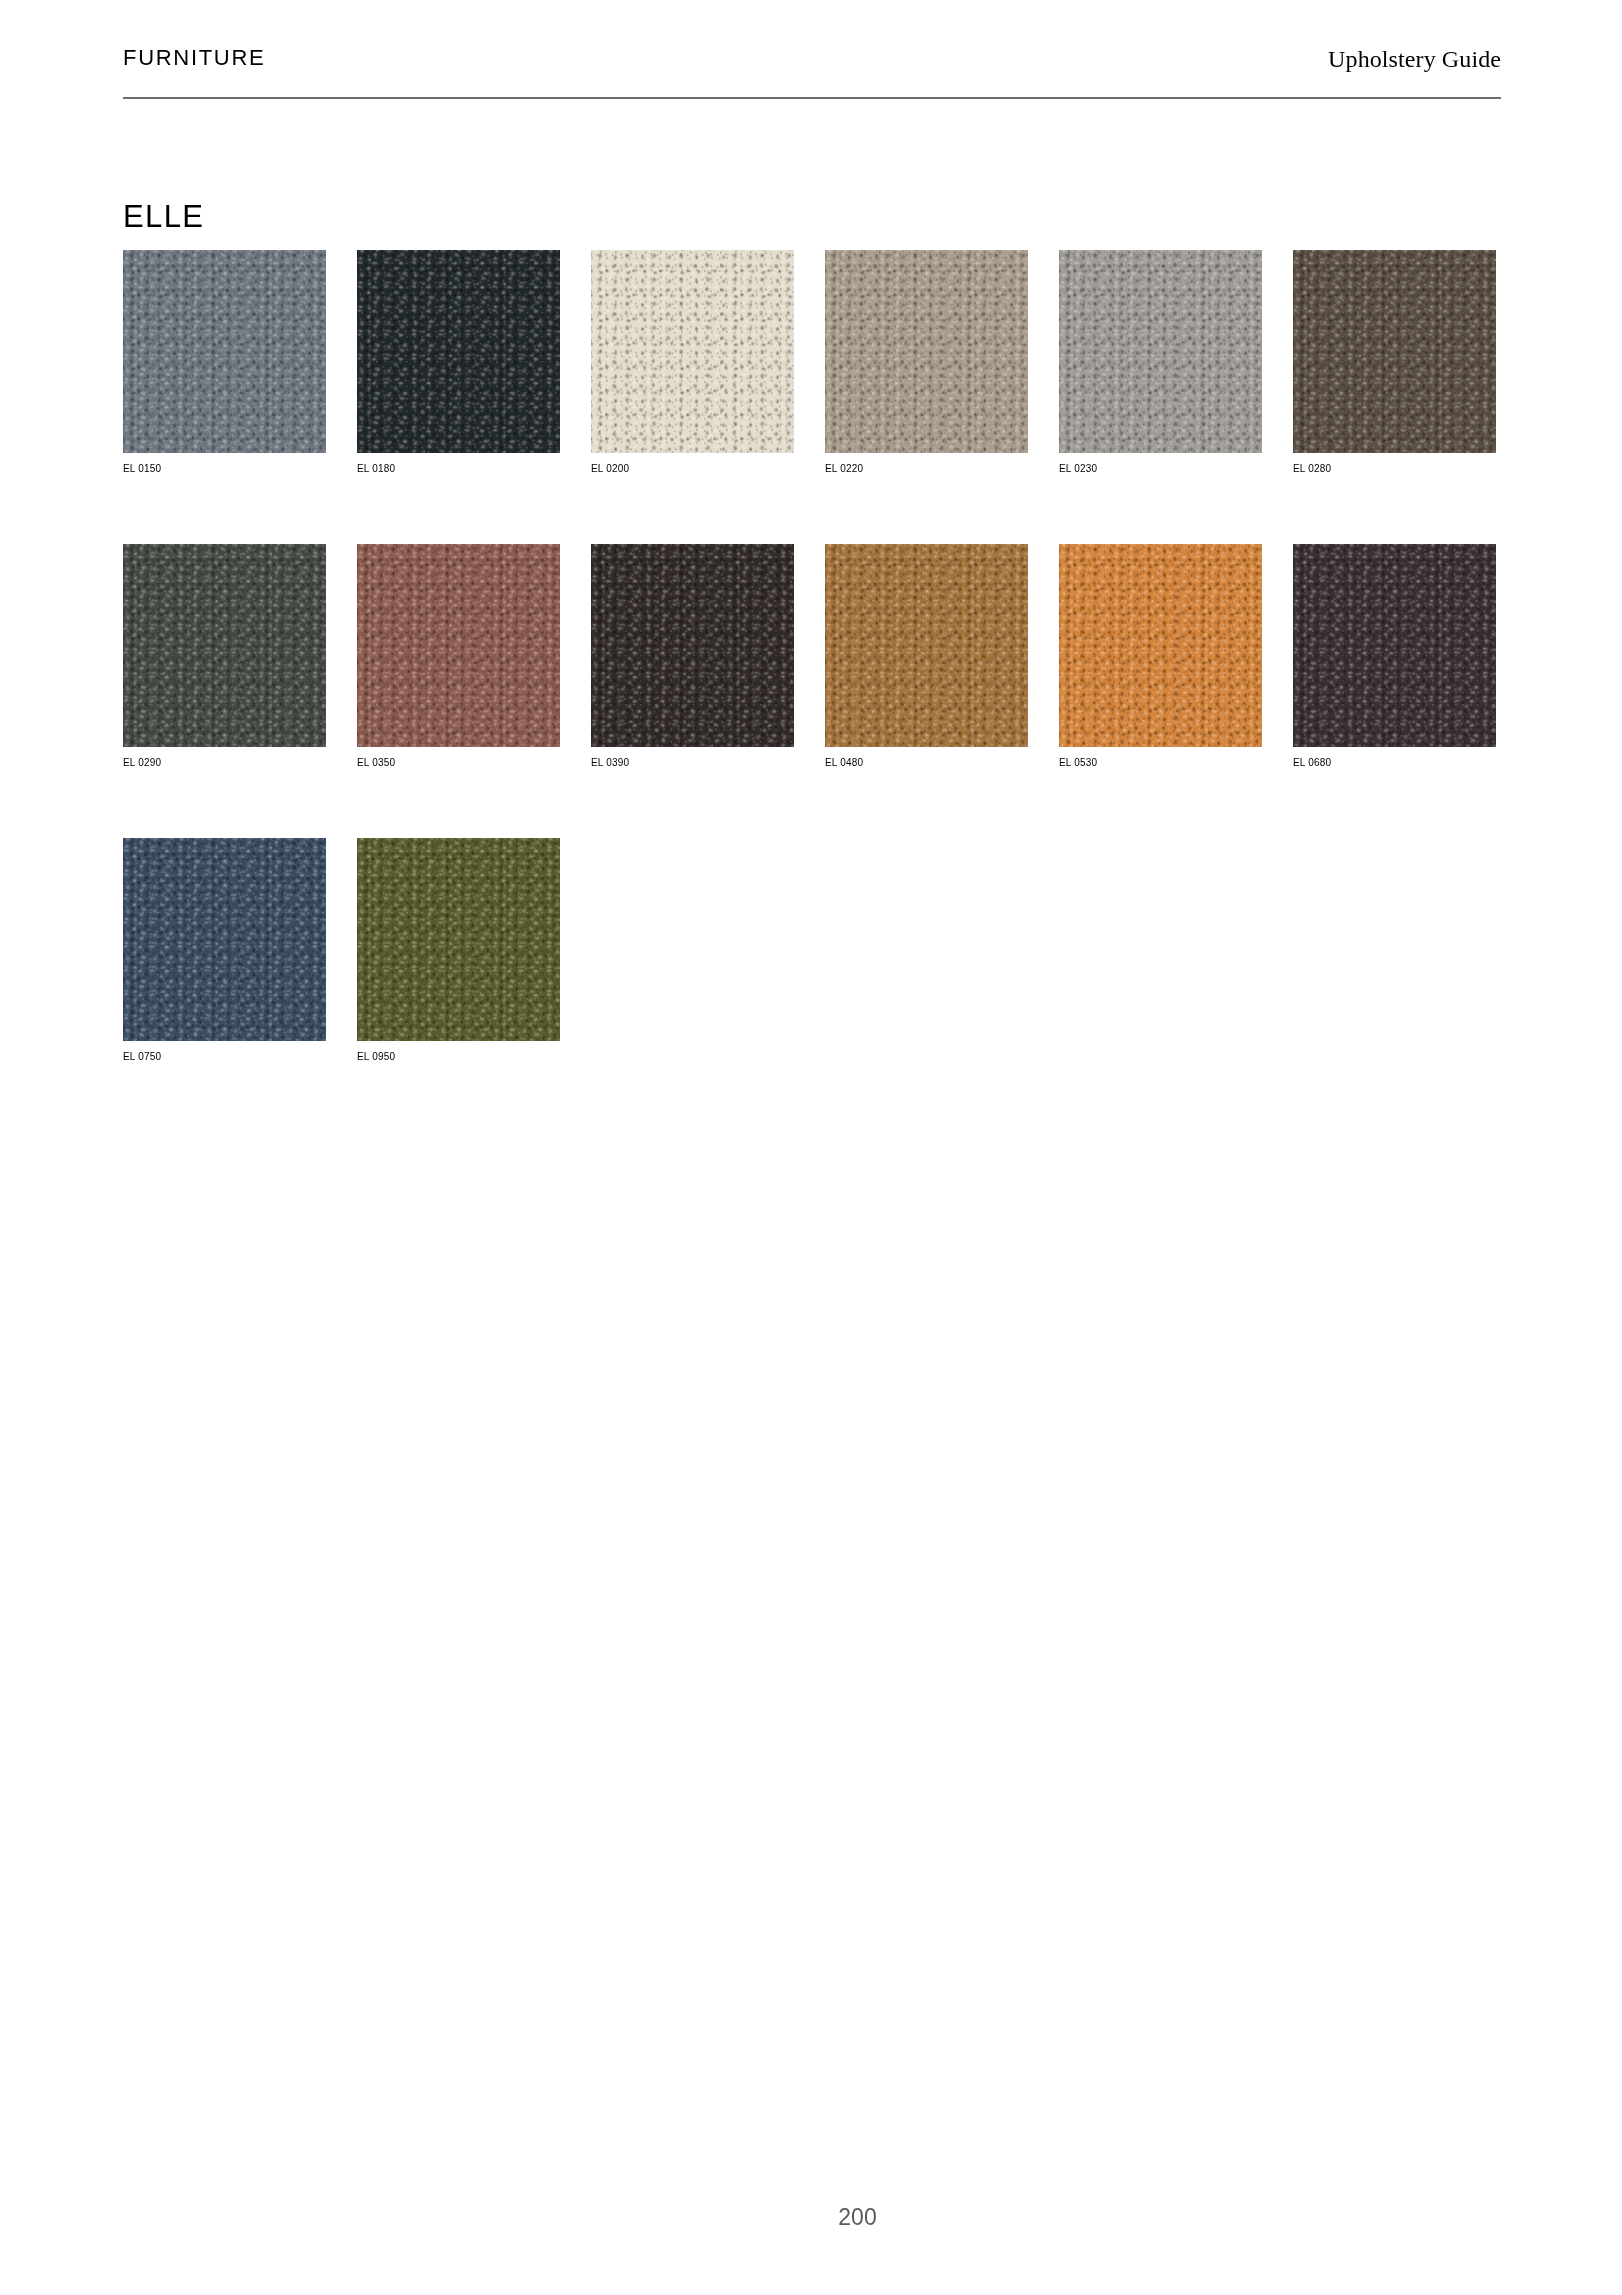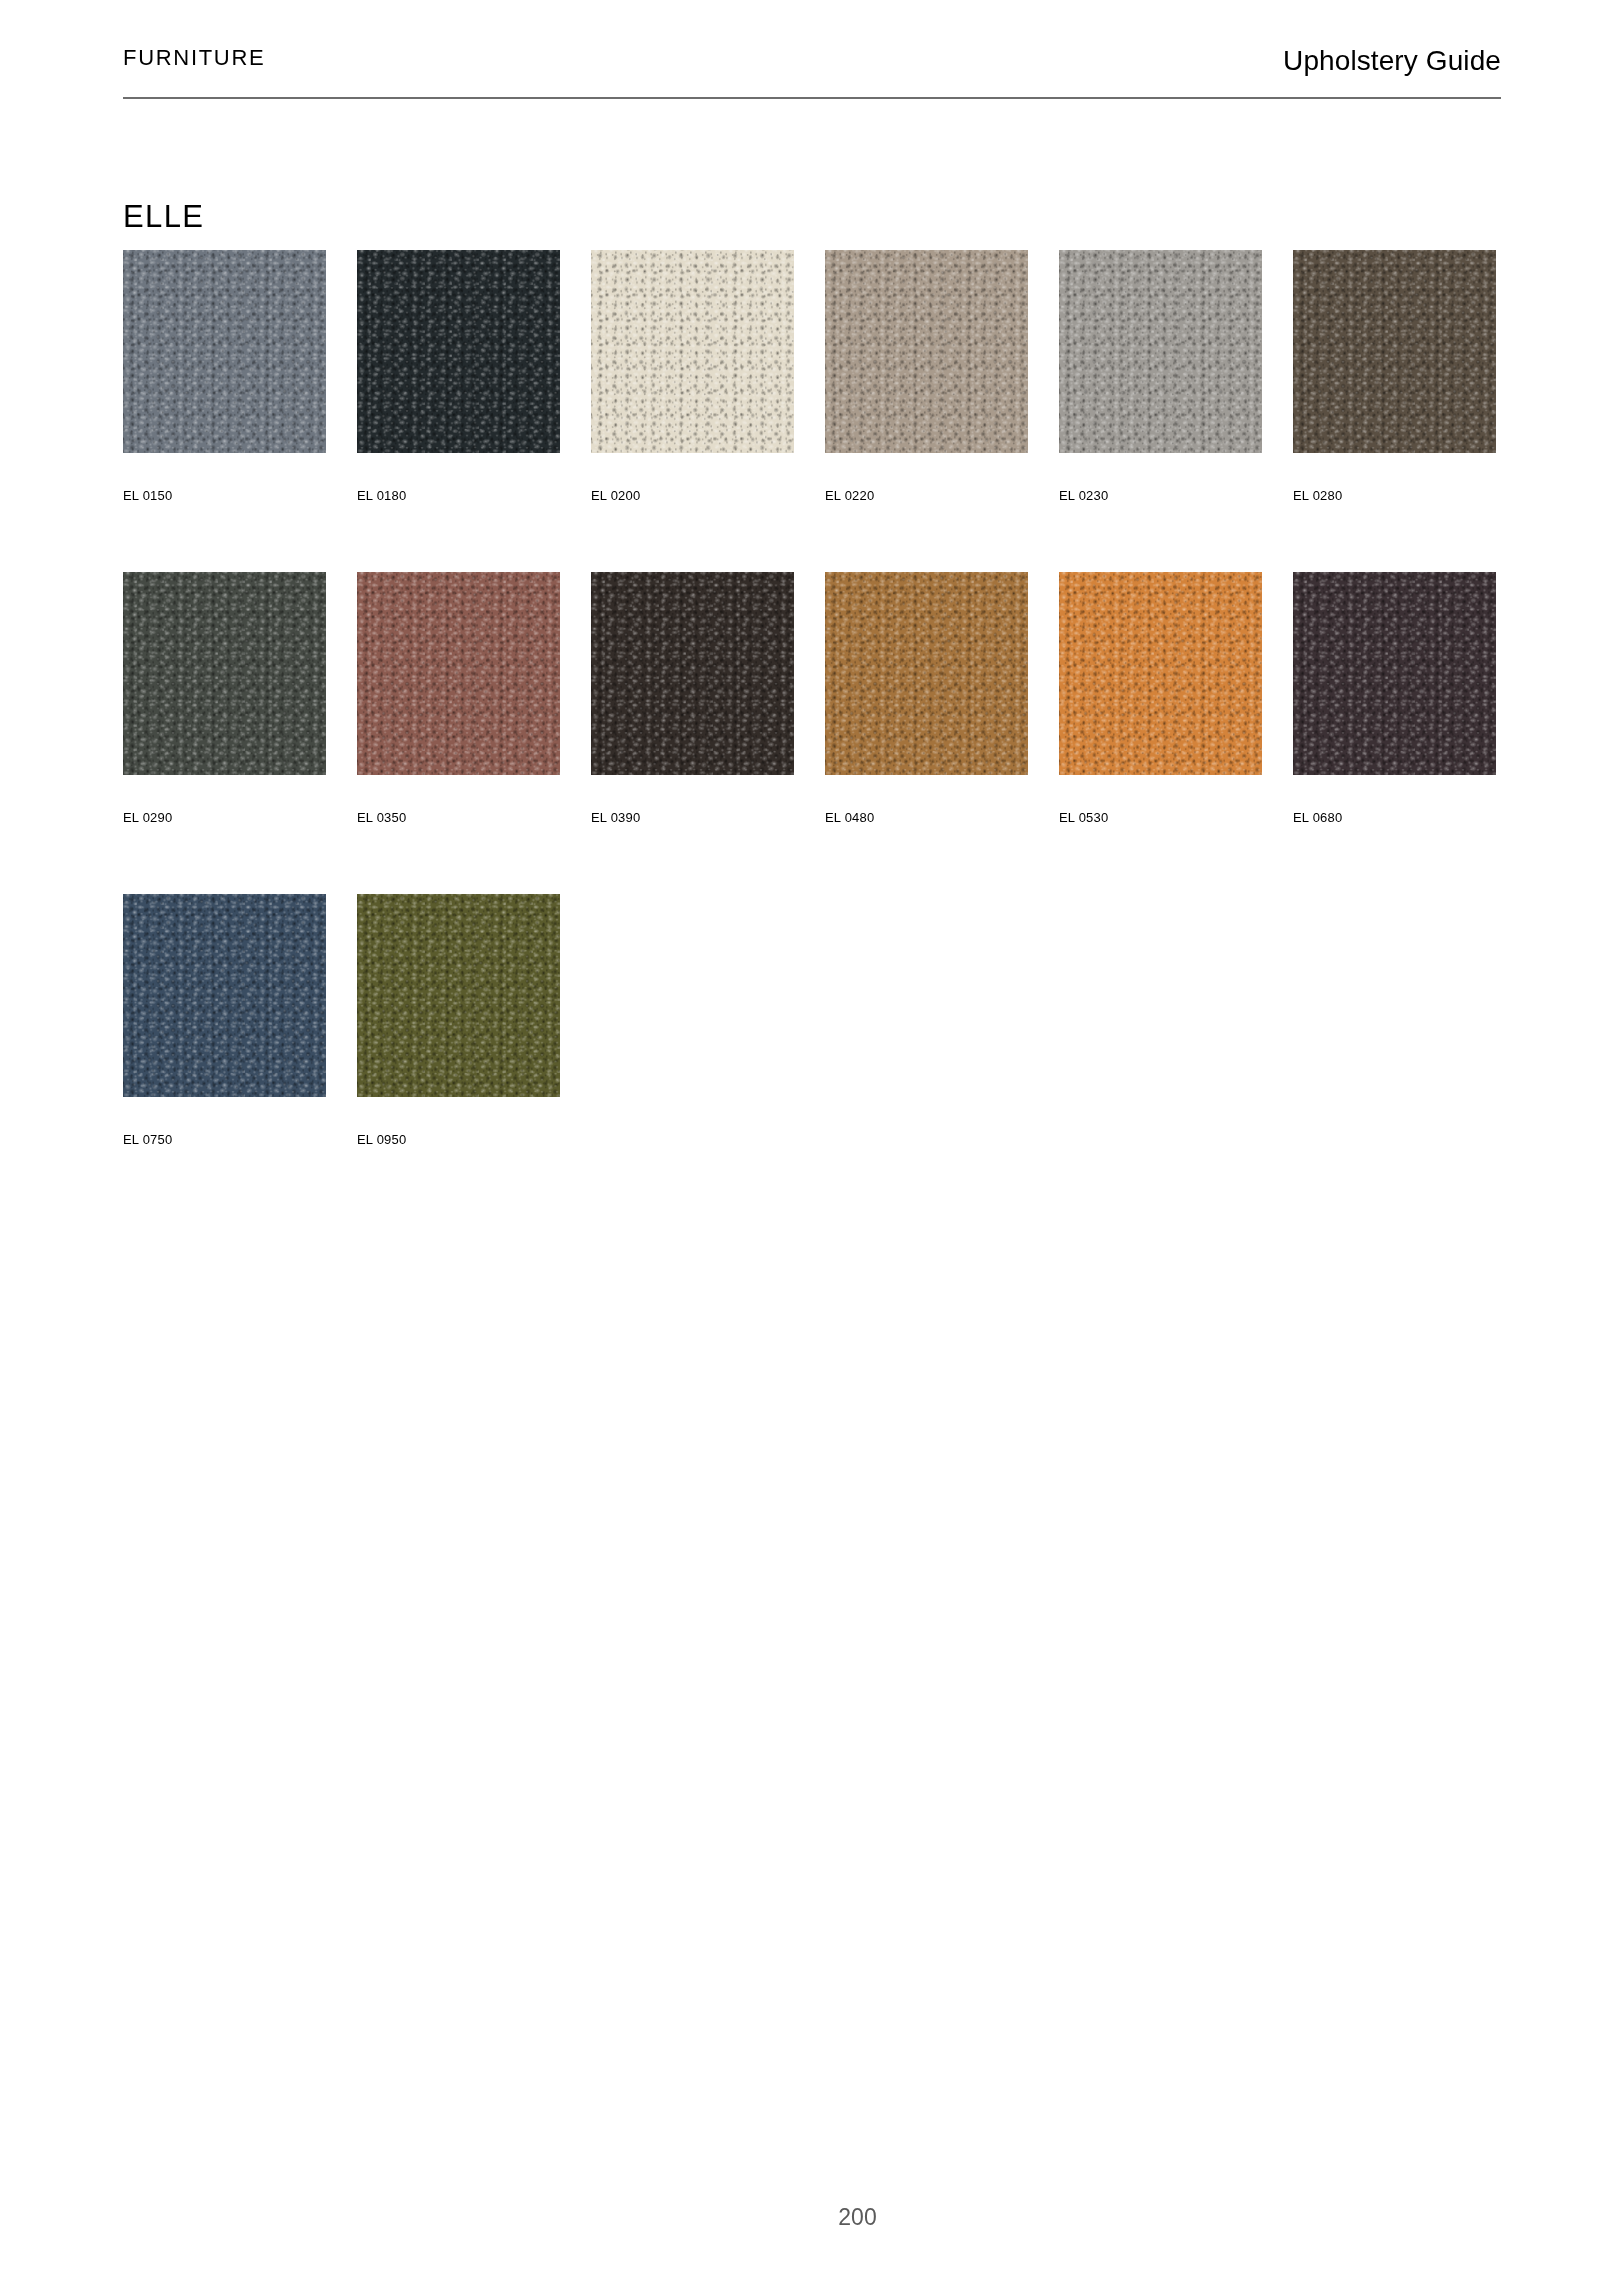--- a/index.html
+++ b/index.html
@@ -34,25 +34,26 @@
     justify-content: space-between;
   }
   .running-head-left {
     font-size: 22px;
     font-weight: 400;
     letter-spacing: 1.7px;
     line-height: 1;
     white-space: nowrap;
   }
   .running-head-right {
-    font-size: 28px;
+    font-size: 24px;
     font-weight: 400;
     letter-spacing: 0.1px;
     line-height: 1;
     white-space: nowrap;
+    font-family: Liberation Serif, serif;
   }
   .head-rule {
     position: absolute;
     left: 123px;
     top: 97px;
     width: 1378px;
     height: 1.9px;
     background: #6e6e6e;
   }
 
@@ -128,22 +129,22 @@
       radial-gradient(ellipse 1.9px 2.6px at 88% 40%, rgba(0,0,0,.32), rgba(0,0,0,0) 70%),
       radial-gradient(ellipse 2.6px 1.9px at 11% 67%, rgba(255,255,255,.27), rgba(255,255,255,0) 68%),
       radial-gradient(ellipse 1.9px 1.9px at 45% 79%, rgba(0,0,0,.33), rgba(0,0,0,0) 70%),
       radial-gradient(ellipse 2.6px 2.6px at 70% 88%, rgba(255,255,255,.25), rgba(255,255,255,0) 68%),
       radial-gradient(ellipse 1.9px 2.6px at 93% 70%, rgba(0,0,0,.31), rgba(0,0,0,0) 70%);
     background-size: 15px 12.3px;
     background-repeat: repeat;
     opacity: .9;
   }
   .swatch-label {
-    margin-top: 36px;
-    font-size: 13px;
+    margin-top: 11px;
+    font-size: 10px;
     font-weight: 400;
     letter-spacing: 0.2px;
     line-height: 1;
     white-space: nowrap;
   }
 
   
   .folio {
     position: absolute;
     left: 0;

